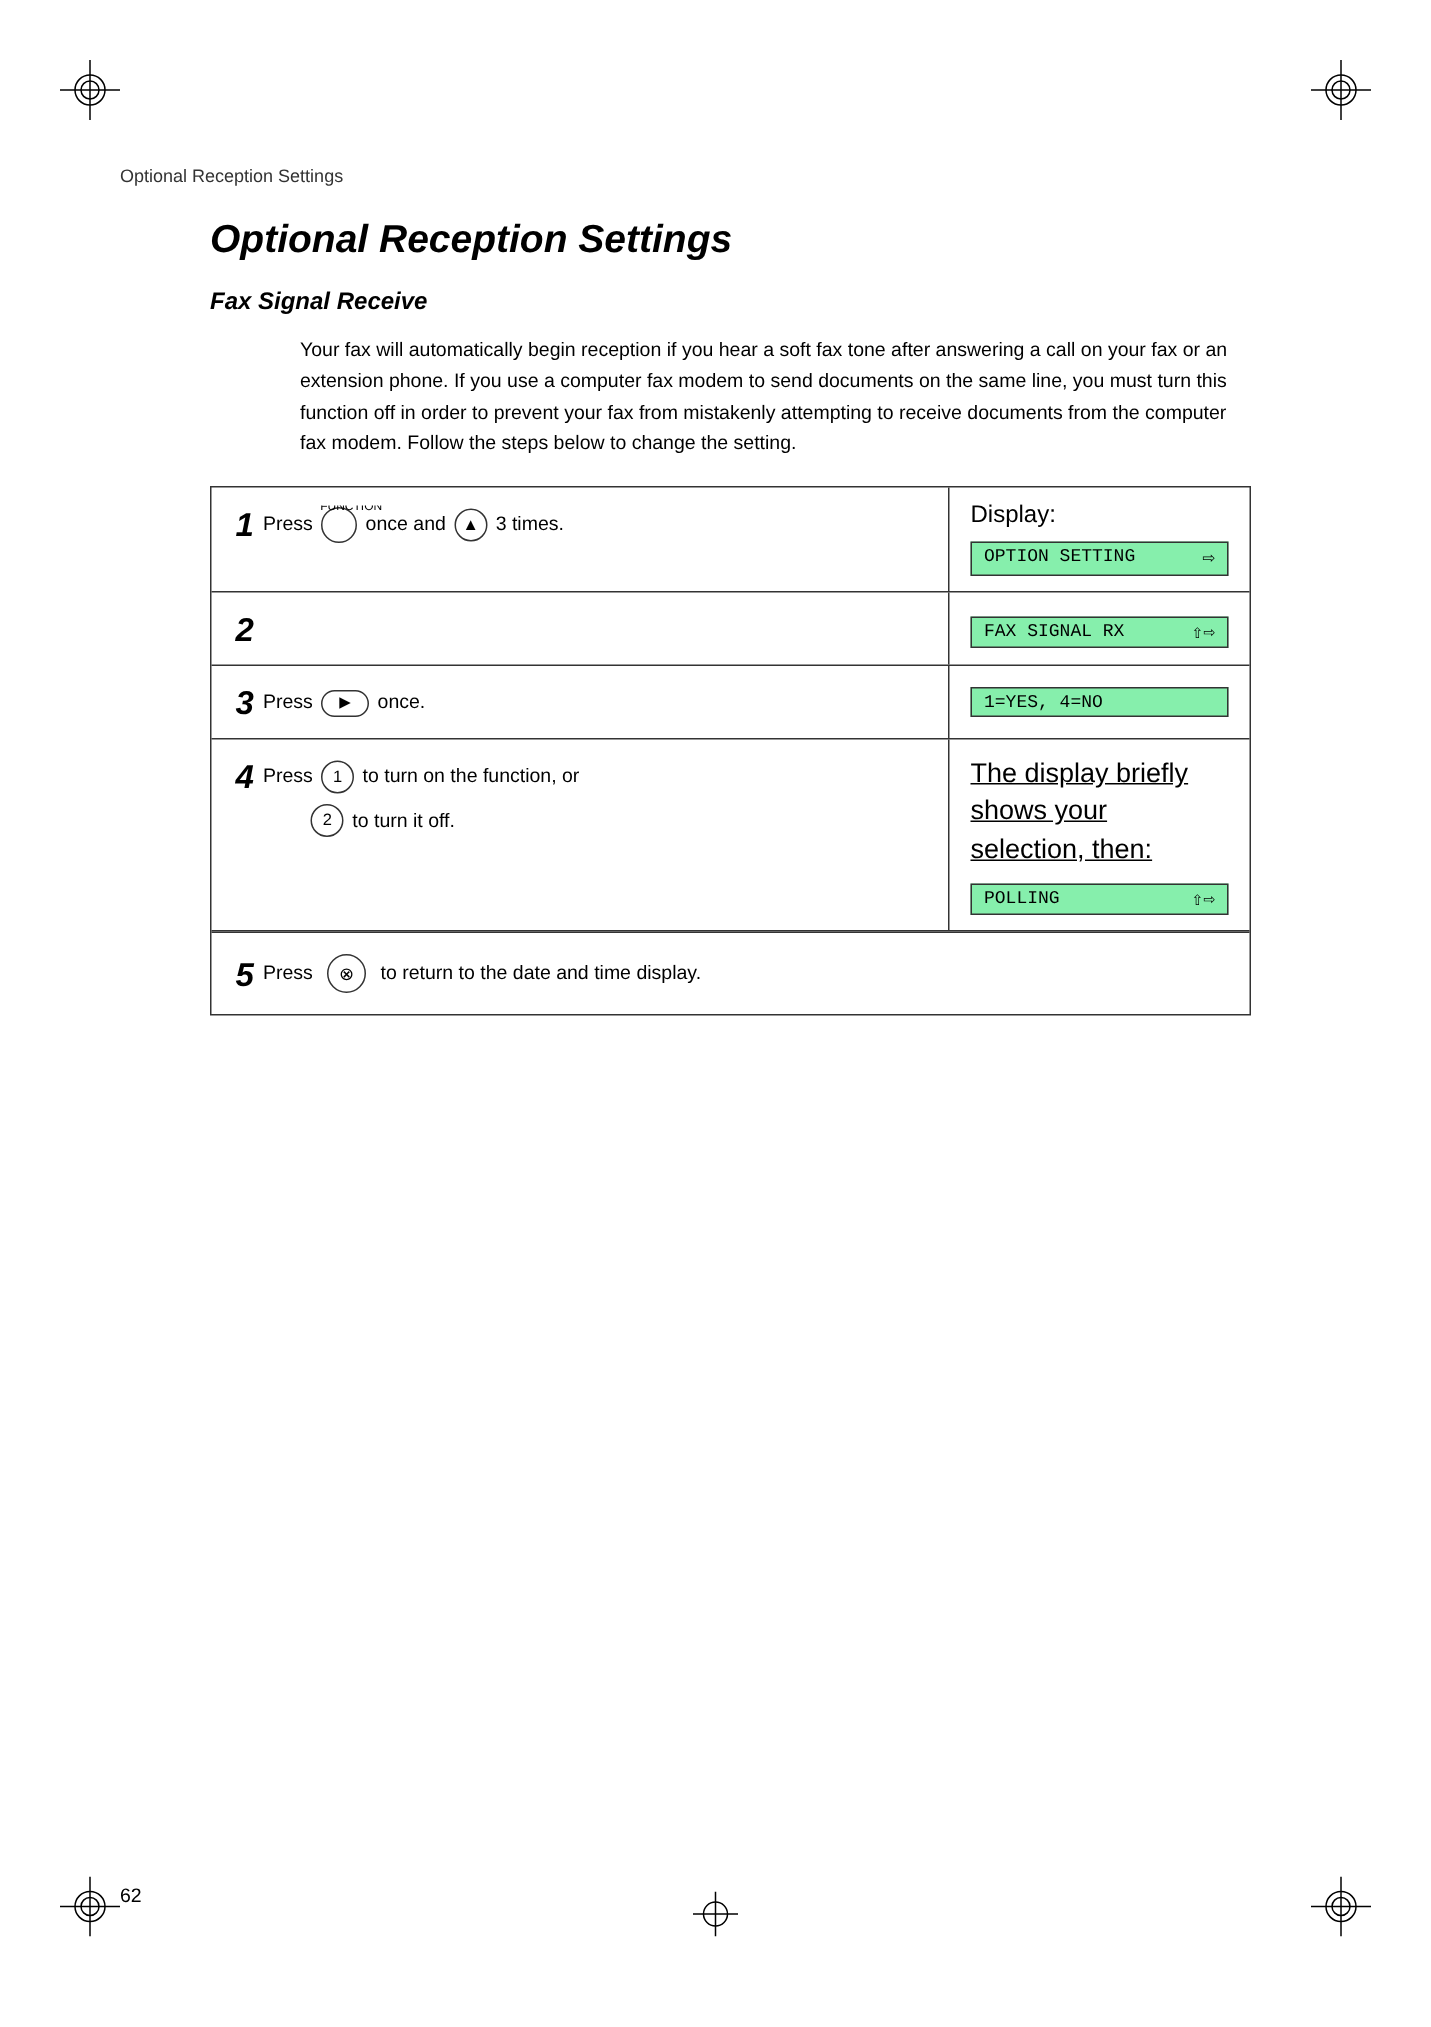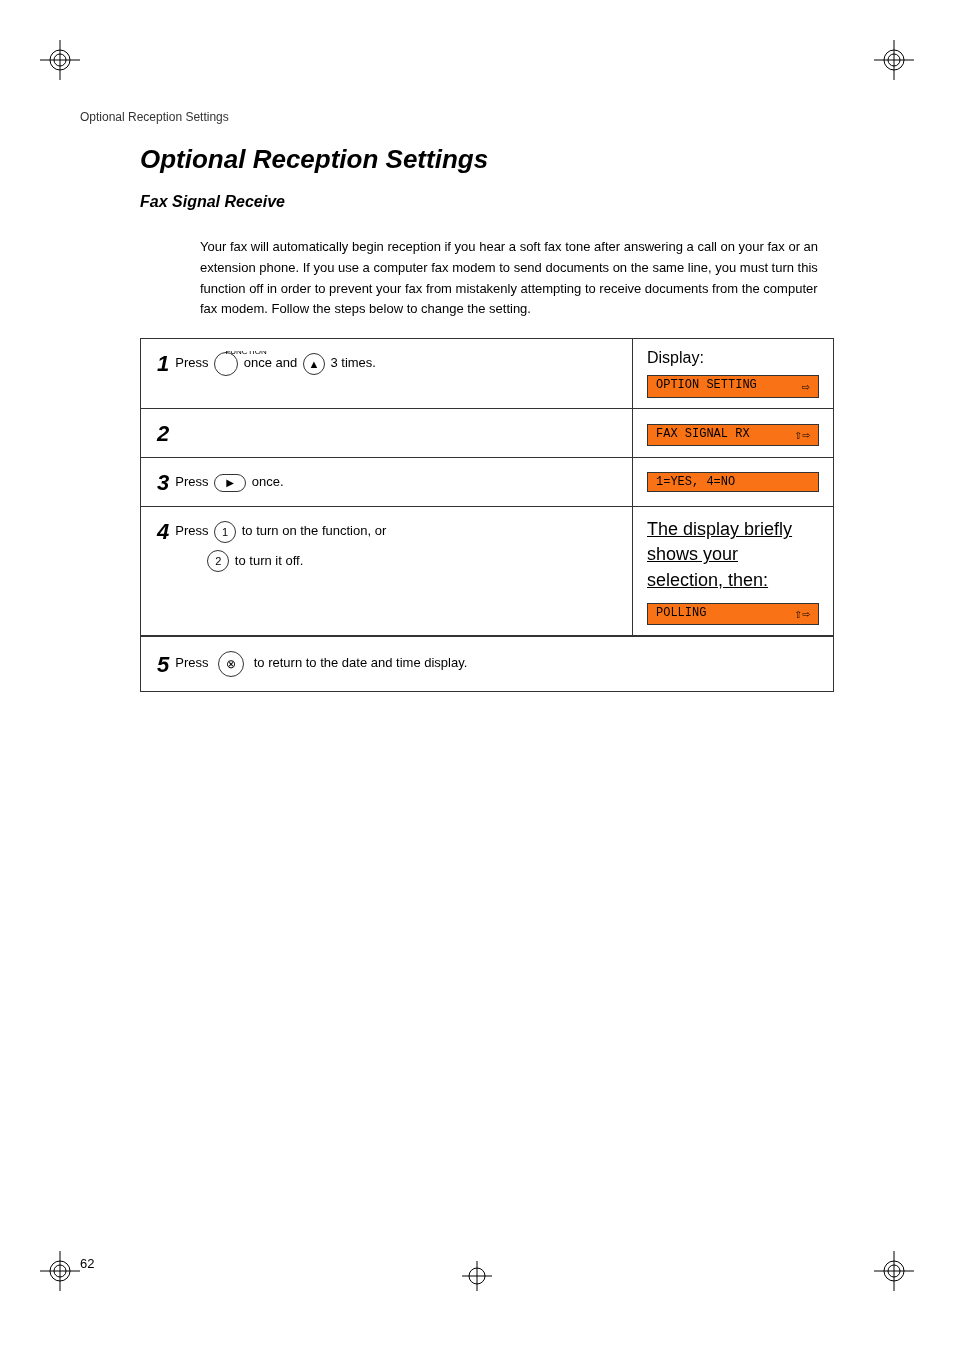--- a/index.html
+++ b/index.html
@@ -58,21 +58,21 @@
       font-weight: bold;
       font-style: italic;
       margin-bottom: 18px;
       margin-left: 60px;
     }
 
     .section-title {
       font-size: 16px;
       font-weight: bold;
       font-style: italic;
-      margin-bottom: 26px;
+      margin-bottom: 12px;
       margin-left: 60px;
     }
 
     .intro-text {
       font-size: 13px;
       line-height: 1.6;
       margin-left: 120px;
       margin-right: 40px;
       margin-bottom: 18px;
     }
@@ -119,21 +119,21 @@
     }
 
     .step-content {
       overflow: hidden;
       line-height: 1.8;
     }
 
     .step-label-small {
       font-size: 9px;
       display: block;
-      margin-left: 20px;
+      margin-left: 8px;
     }
 
     .btn-icon {
       display: inline-block;
       border: 1.5px solid #333;
       border-radius: 50%;
       width: 22px;
       height: 22px;
       text-align: center;
       line-height: 20px;
@@ -155,21 +155,21 @@
       vertical-align: middle;
       margin: 0 2px;
     }
 
     .display-box {
       display: inline-block;
       border: 1.5px solid #333;
       padding: 2px 8px;
       font-size: 12px;
       font-family: 'Courier New', monospace;
-      background: #f97316;
+      background: #86efac;
       margin-top: 4px;
       width: 100%;
     }
 
     .display-label {
       font-size: 16px;
       margin-bottom: 4px;
     }
 
     .step-row-full {

